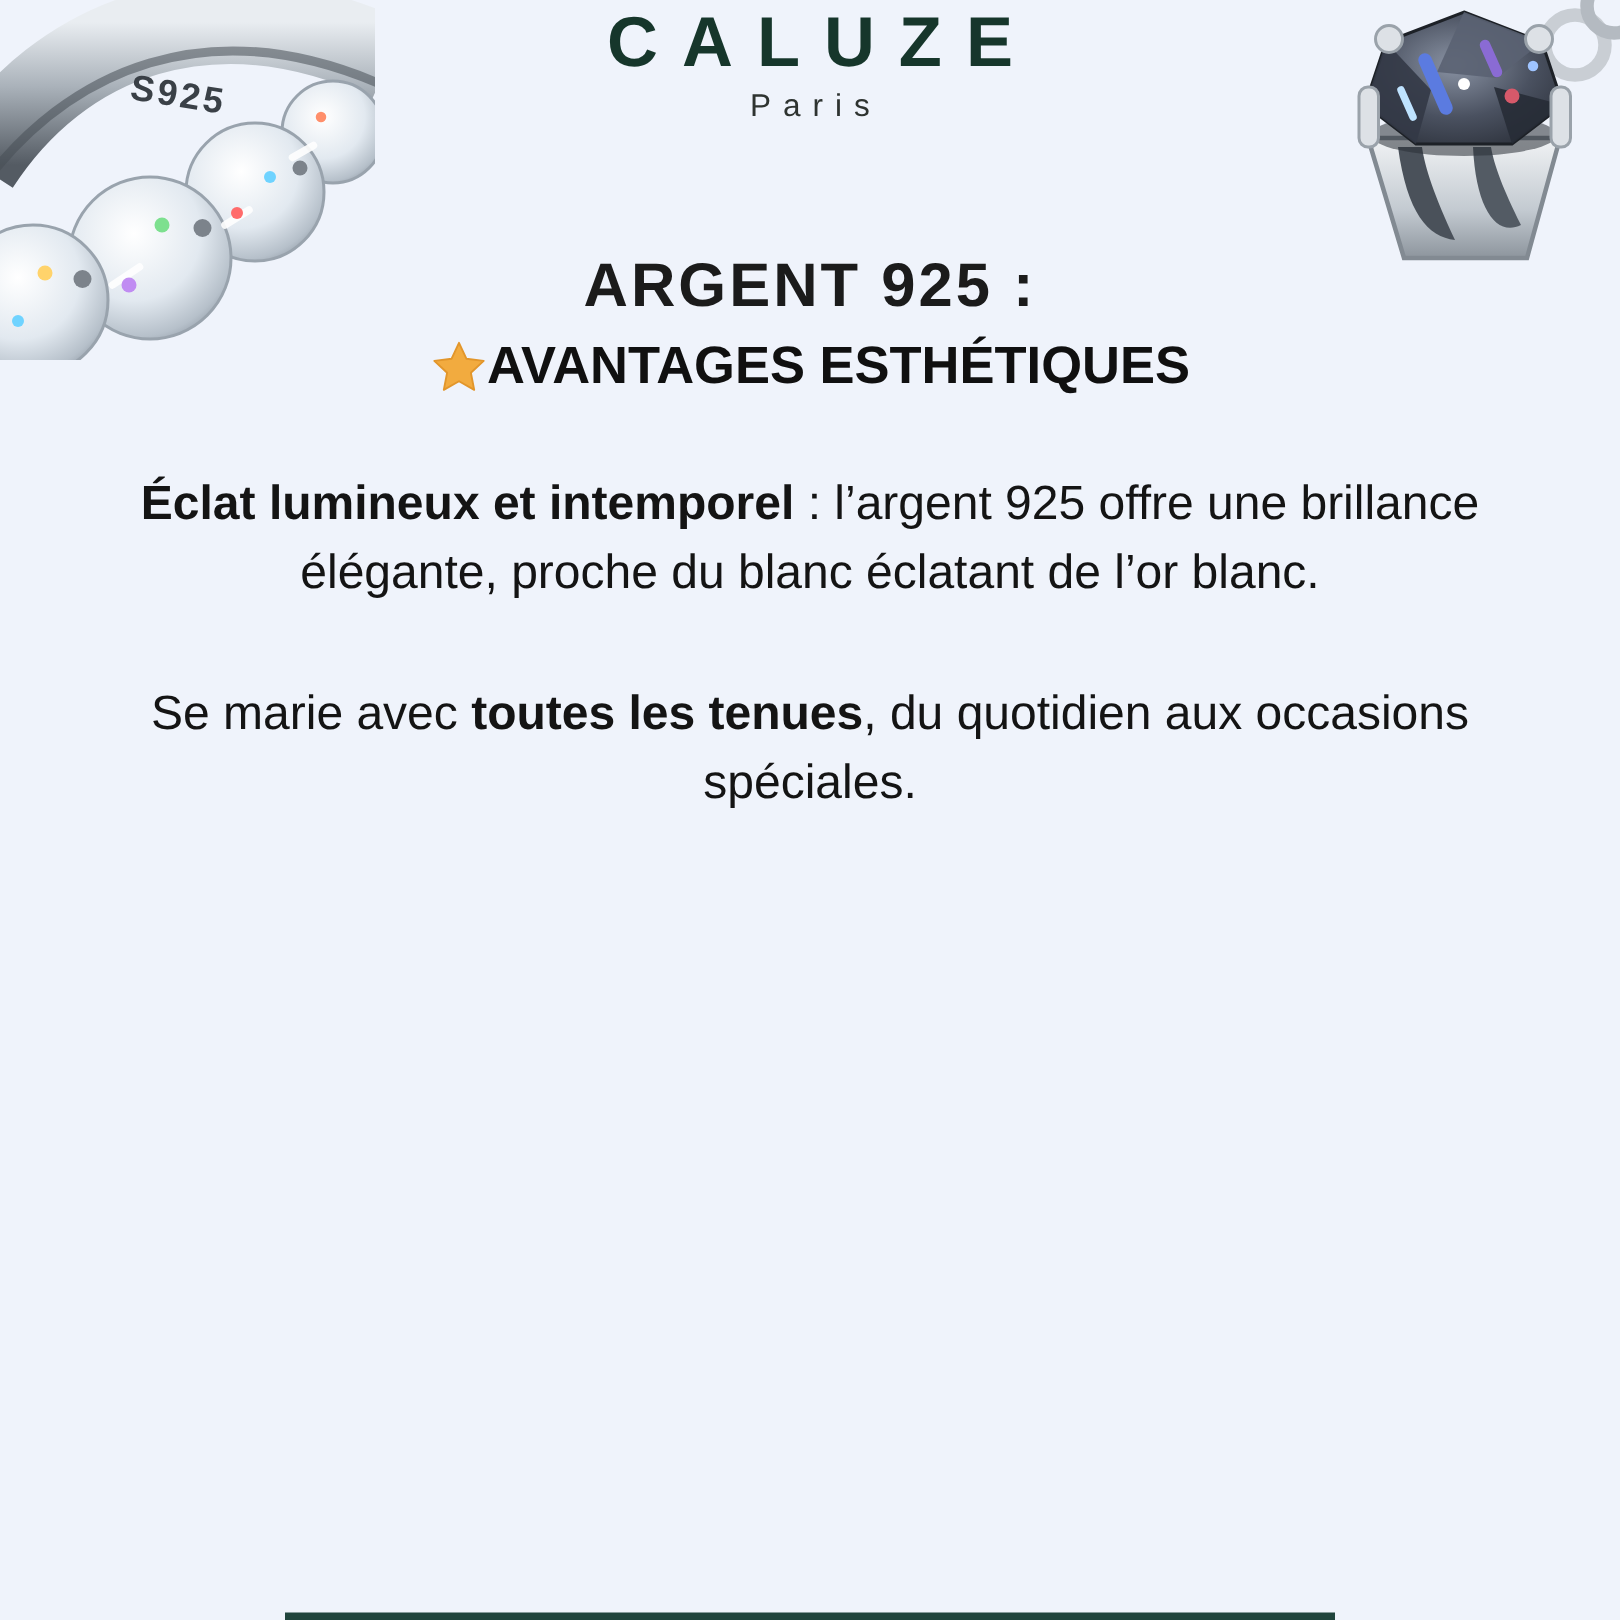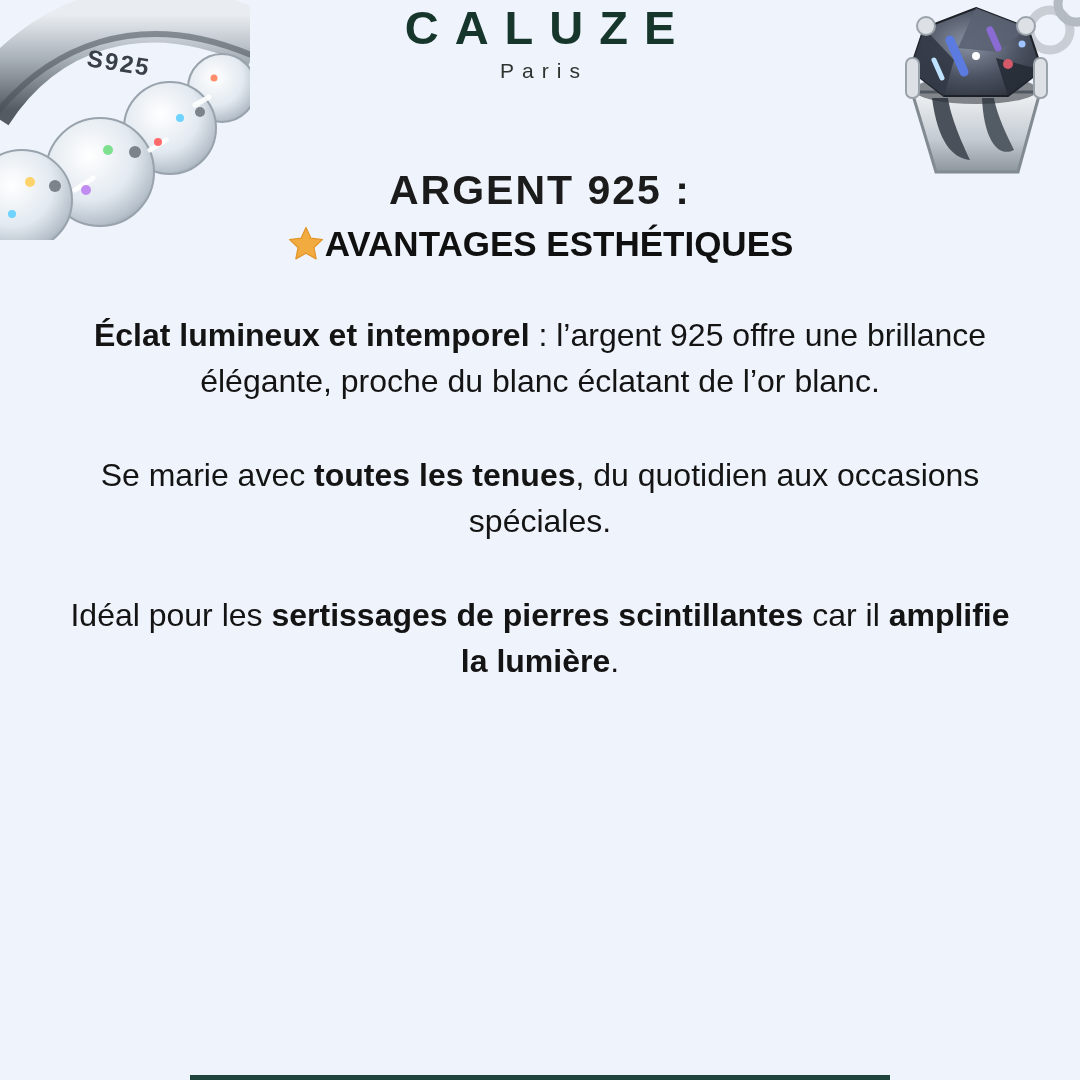--- a/index.html
+++ b/index.html
@@ -30,21 +30,21 @@
     letter-spacing:8px;margin-right:-8px;
     color:#2e3330;
   }
   
   .heading{margin-top:84px;text-align:center;}
   .heading-line1{
     font-size:41px;font-weight:700;letter-spacing:2px;color:#1b1b1b;
   }
   .heading-line2{
     margin-top:10px;
-    display:flex;align-items:center;justify-content:center;
+    display:flex;align-items:flex-end;justify-content:center;
     font-size:35px;font-weight:800;color:#101010;
   }
   .star{width:38px;height:38px;flex:0 0 auto;}
   
   .body-copy{
     margin:48px auto 0;
     width:950px;
     text-align:center;
     font-size:32px;line-height:46px;
   }
@@ -151,18 +151,17 @@
       <svg class="star" viewBox="0 0 24 24" aria-hidden="true">
         <path d="M12 1.6 L15.1 8.3 L22.4 9.2 L17 14.2 L18.4 21.4 L12 17.8 L5.6 21.4 L7 14.2 L1.6 9.2 L8.9 8.3 Z" fill="#f2ab3f" stroke="#e2962b" stroke-width="0.8" stroke-linejoin="round"></path>
       </svg>
       <span>AVANTAGES ESTHÉTIQUES</span>
     </div>
   </section>
 
   <main class="body-copy">
     <p><span class="b">Éclat lumineux et intemporel</span><span> : l’argent 925 offre une brillance élégante, proche du blanc éclatant de l’or blanc.</span></p>
     <p><span>Se marie avec </span><span class="b">toutes les tenues</span><span>, du quotidien aux occasions spéciales.</span></p>
-    <p><span>Idéal pour les </span><span class="b">sertissages de pierres scintillantes</span><span> car il </span><span class="b">amplifie la lumière</span><span>.</span></p>
   </main>
 
   <div class="bottom-bar"></div>
 
 </div>
 
 </body></html>

